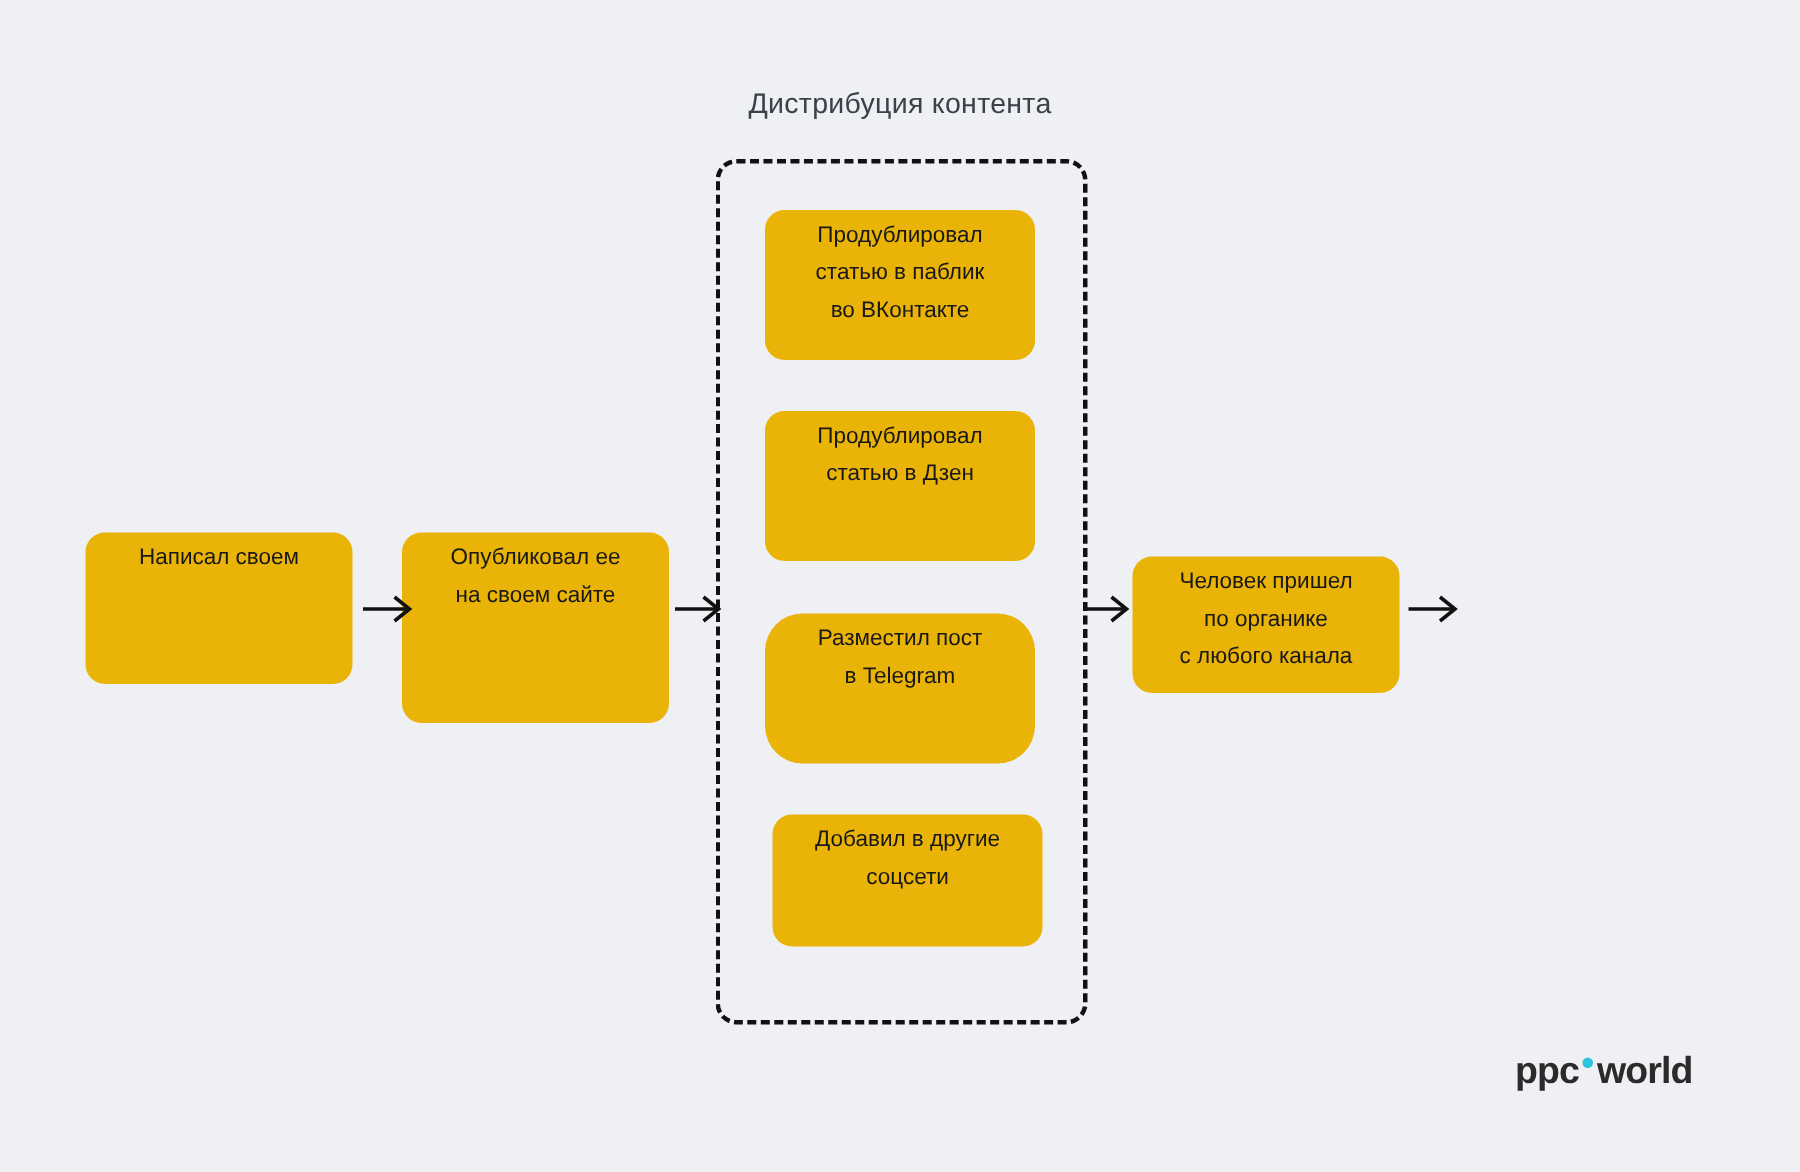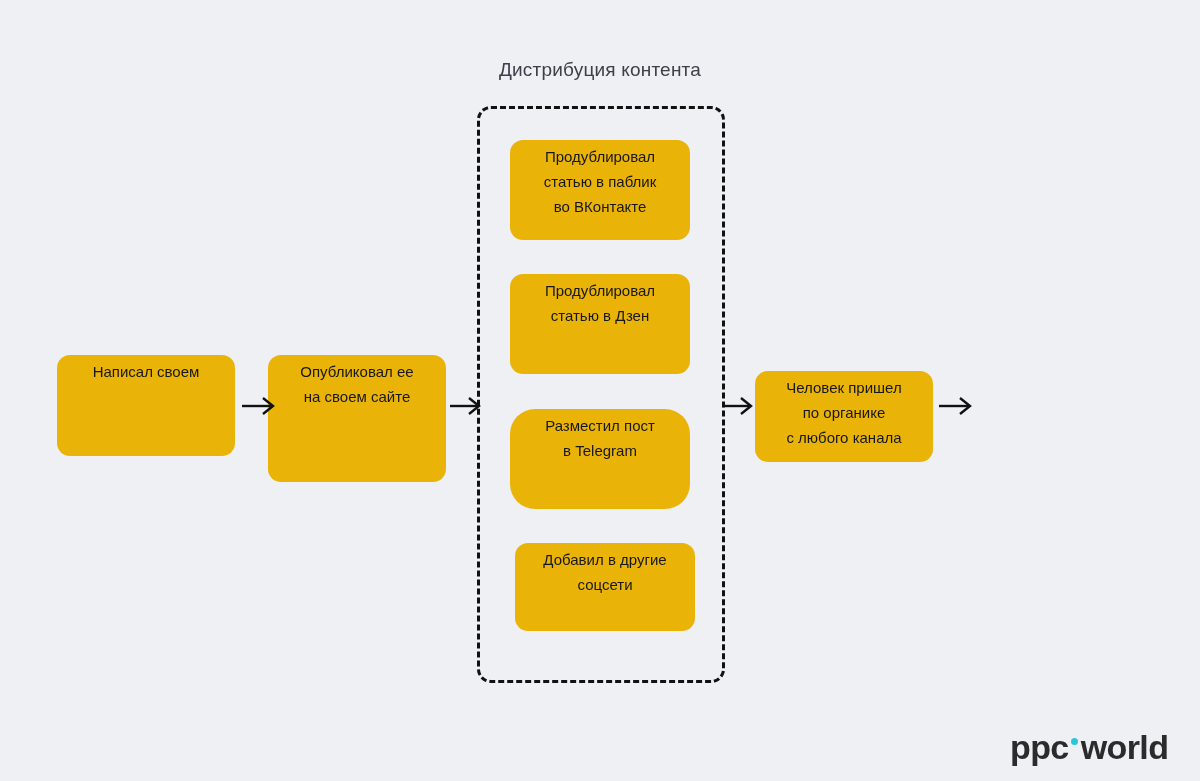--- a/index.html
+++ b/index.html
@@ -94,26 +94,25 @@
   #arrow-3 { left: 716px; top: 393px; }
   #arrow-4 { left: 937px; top: 393px; }
 
   
   .logo {
     position: absolute;
     left: 1010px;
     top: 702px;
     display: flex;
     align-items: center;
-    font-size: 34px;
+    font-size: 25px;
     font-weight: bold;
     letter-spacing: -0.6px;
     color: #2b2b2b;
     line-height: 1;
-    margin-top: 28px;
   }
   .logo .logo-dot {
     display: inline-block;
     width: 7px;
     height: 7px;
     border-radius: 50%;
     background: #2ec5da;
     margin: 0 3px 0 2px;
     position: relative;
     top: -6px;

